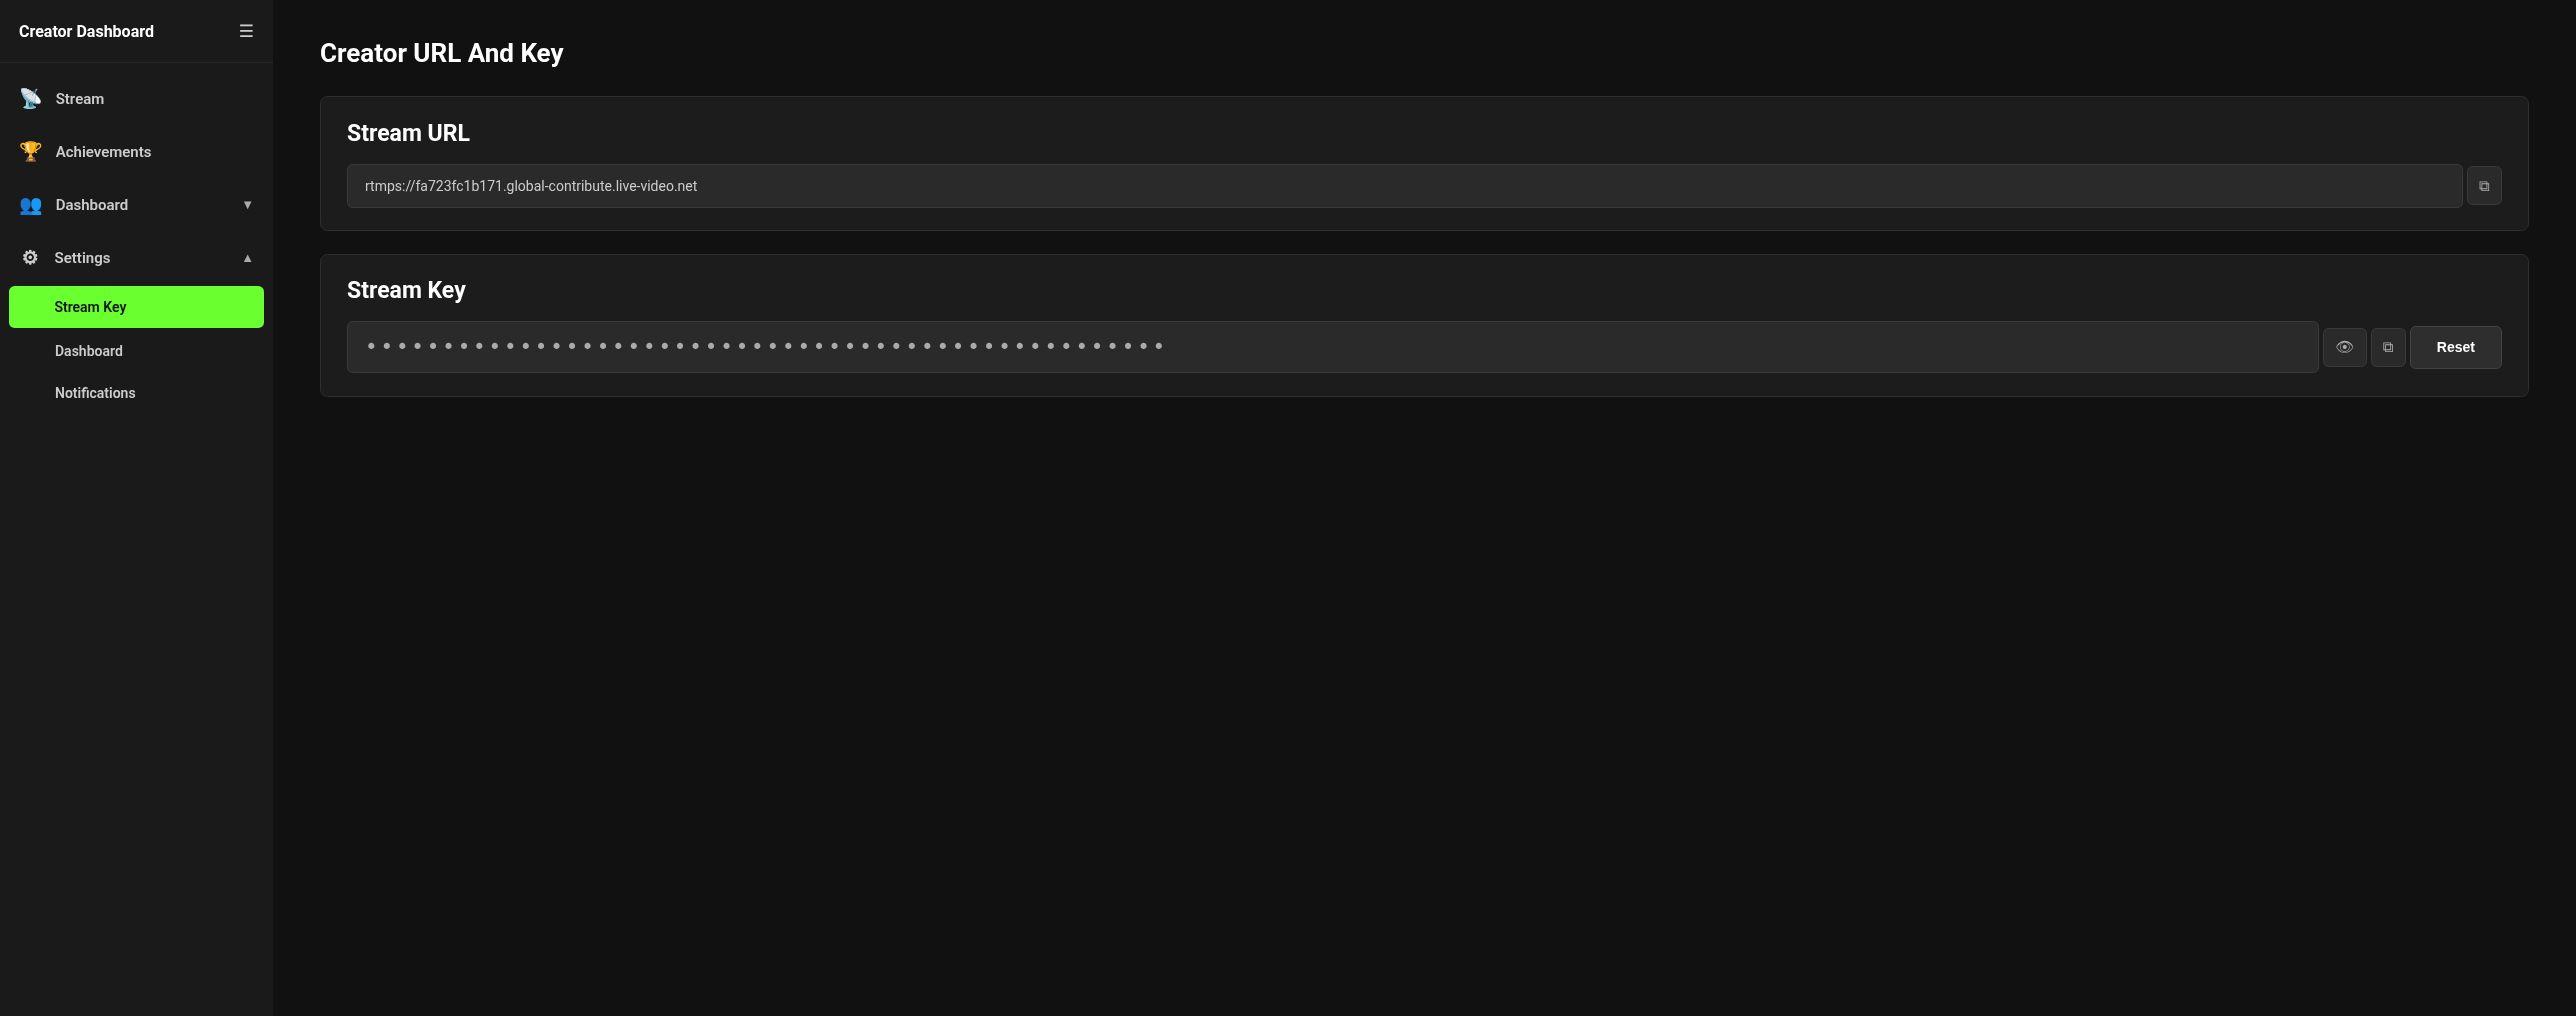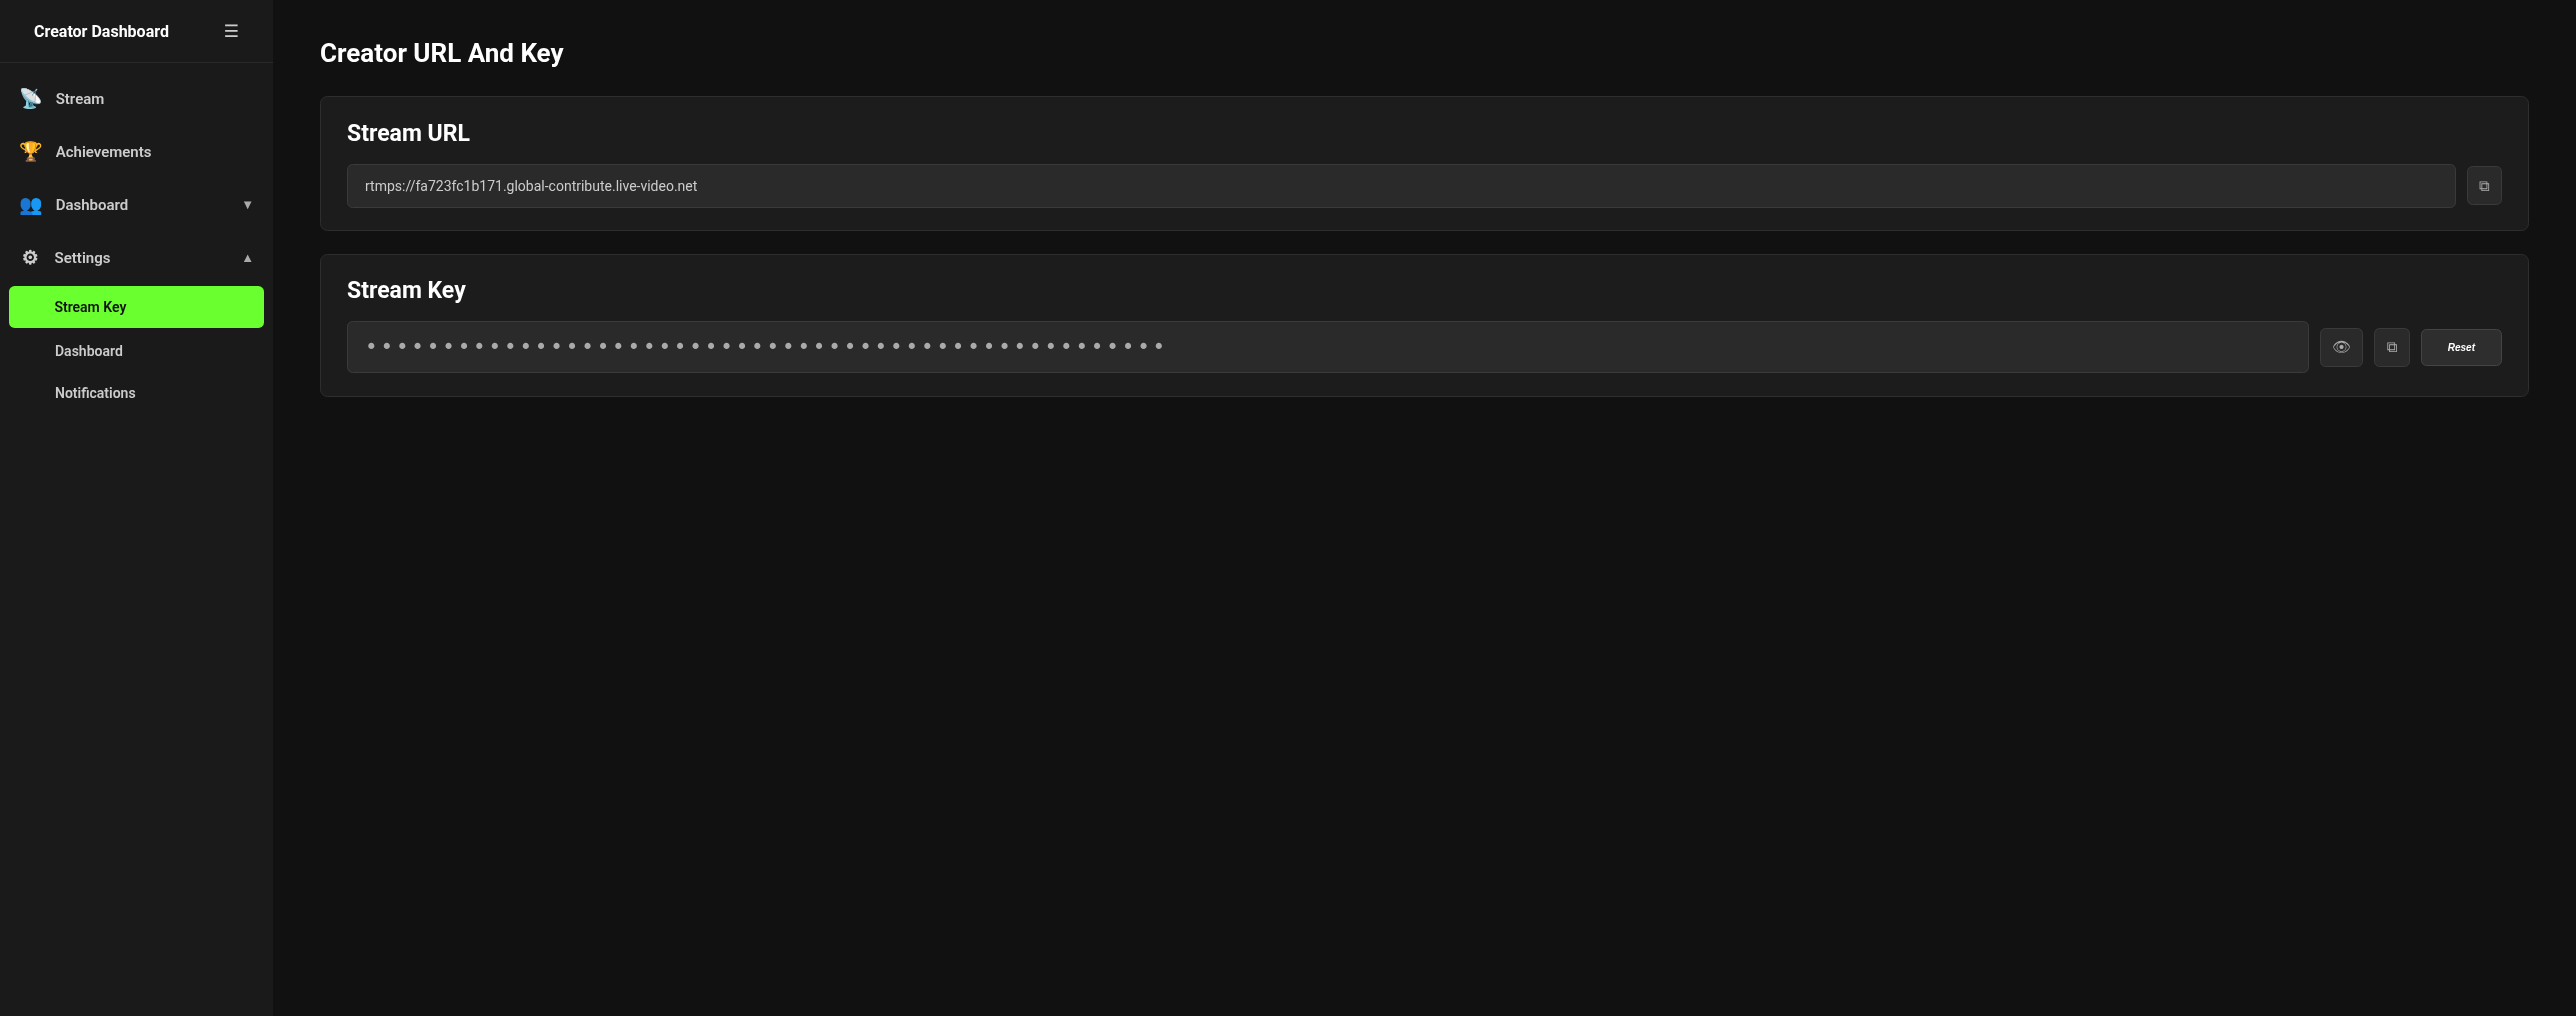--- a/index.html
+++ b/index.html
@@ -20,21 +20,21 @@
       display: flex;
       flex-direction: column;
       height: 100vh;
       overflow-y: auto;
     }
 
     .sidebar-header {
       display: flex;
       align-items: center;
       justify-content: space-between;
-      padding: 21px 34px;
+      padding: 21px 19px;
       border-bottom: 0.9px solid #2a2a2a;
       text-align: right;
     }
 
     .sidebar-header-title {
       font-size: 16px;
       font-weight: 700;
       color: #ffffff;
     }
 
@@ -128,21 +128,21 @@
     .card-title {
       font-size: 23px;
       font-weight: 700;
       color: #ffffff;
       margin-bottom: 17px;
     }
 
     .input-row {
       display: flex;
       align-items: center;
-      gap: 11px;
+      gap: 4px;
     }
 
     .text-input {
       flex: 1;
       background: #2a2a2a;
       border: 0.9px solid #3a3a3a;
       border-radius: 5.6px;
       padding: 13px 17px;
       color: #cccccc;
       font-size: 14px;
@@ -164,25 +164,24 @@
       justify-content: center;
     }
 
     .reset-btn {
       background: #2e2e2e;
       border: 0.9px solid #444444;
       border-radius: 5.6px;
       color: #ffffff;
       padding: 12.2px 26px;
       cursor: pointer;
-      font-size: 10px;
+      font-size: 14px;
       font-weight: 600;
       transition: background 0.15s;
       white-space: nowrap;
-      font-style: italic;
     }
 
     
     .password-dots {
       flex: 1;
       background: #2a2a2a;
       border: 0.9px solid #3a3a3a;
       border-radius: 5.6px;
       padding: 13px 17px;
       color: #aaaaaa;

